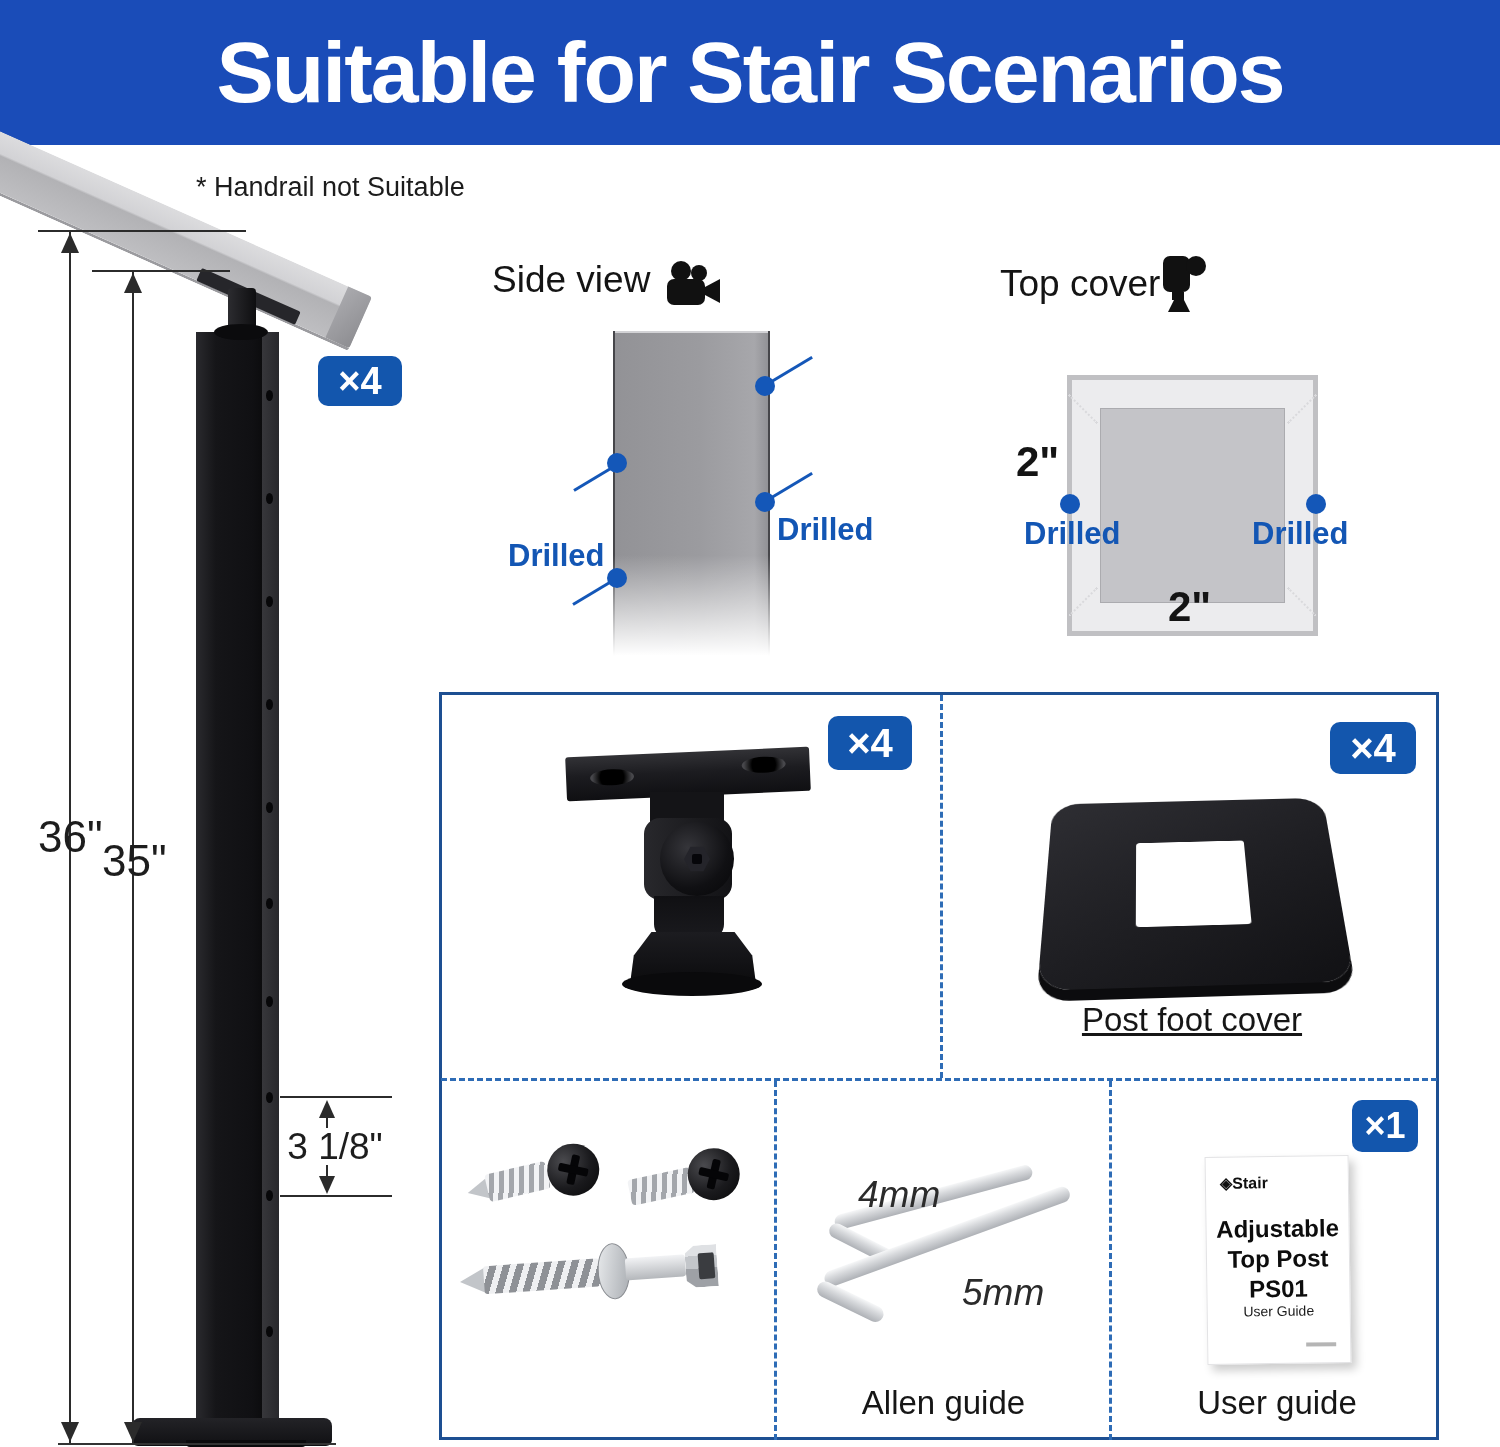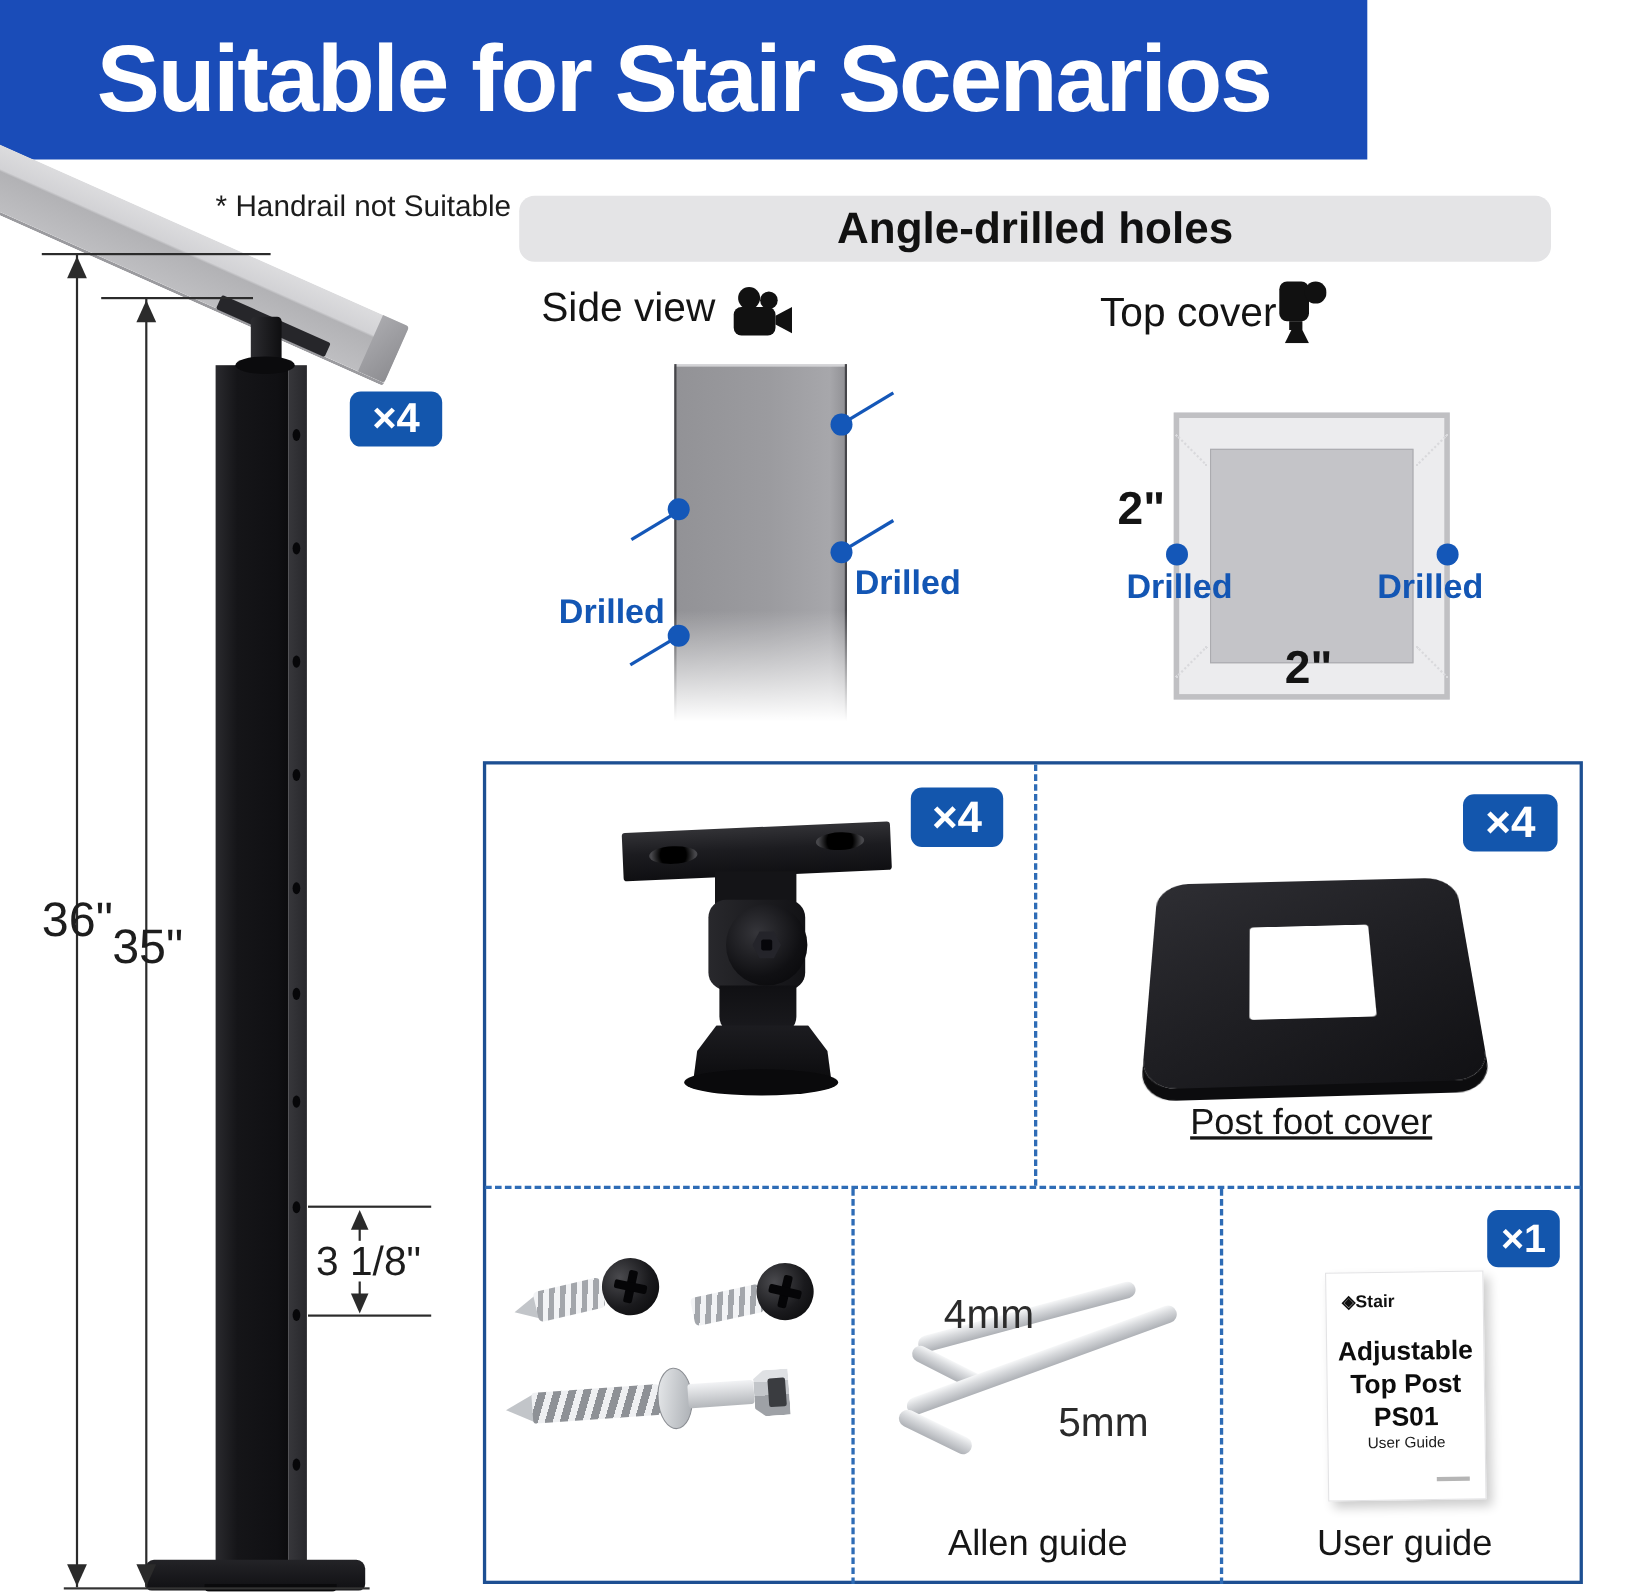--- a/index.html
+++ b/index.html
@@ -1,20 +1,20 @@
 <!DOCTYPE html>
 <html><head>
 <meta charset="utf-8">
 <style>
   html,body{margin:0;padding:0;background:#fff;}
   .stage{position:relative;width:1500px;height:1447px;background:#ffffff;overflow:hidden;
          font-family:"Liberation Sans", sans-serif;color:#1a1a1a;}
 
   
-  .banner{position:absolute;left:0;top:0;width:1243px;height:145px;background:#1a4cb8;
+  .banner{position:absolute;left:0;top:0;width:1500px;height:145px;background:#1a4cb8;
           display:flex;align-items:center;justify-content:center;}
   .banner-title{color:#ffffff;font-size:86px;font-weight:bold;letter-spacing:-2px;white-space:nowrap;}
 
   
   .note{position:absolute;left:196px;top:172px;font-size:27px;color:#1c1c1c;}
   .rail{position:absolute;left:-30px;top:118px;width:440px;height:56px;
         transform:rotate(24deg);transform-origin:left top;border-radius:3px;
         background:linear-gradient(180deg,#dcdcde 0%,#d2d2d5 36%,#b2b2b5 40%,#bebec1 100%);
         border-bottom:3px solid #9b9b9f;}
   .rail-end{position:absolute;right:0;top:0;width:26px;height:100%;
@@ -116,21 +116,21 @@
   .washer{position:absolute;width:30px;height:54px;border-radius:50%;border:1px solid #8a8d92;
         background:linear-gradient(100deg,#e8eaec,#a9adb2);}
   .shank{position:absolute;background:linear-gradient(180deg,#f2f3f5,#b4b7bb);border-radius:3px;}
   .hexhead{position:absolute;background:linear-gradient(180deg,#dfe1e4 0%,#dfe1e4 25%,#c3c6ca 25%,#c3c6ca 55%,#9ea1a6 55%);
         clip-path:polygon(0 18%,30% 0,100% 0,100% 100%,30% 100%,0 82%);}
   .hexdark{position:absolute;right:3px;top:8px;width:16px;height:26px;background:#3a3c40;border-radius:2px;}
 
   
   .arm{position:absolute;border-radius:8px;transform-origin:left center;
         background:linear-gradient(180deg,#f6f7f8 0%,#d7d9dc 40%,#aeb1b6 100%);}
-  .mm-label{position:absolute;font-size:37px;color:#2b2b2b;white-space:nowrap;}
+  .mm-label{position:absolute;font-size:37px;color:#2b2b2b;white-space:nowrap;font-style:italic;}
 
   
   .booklet{position:absolute;left:1206px;top:1156px;width:142px;height:206px;background:#ffffff;
         border:1px solid #e3e3e5;box-shadow:5px 6px 10px rgba(0,0,0,0.2);transform:rotate(-0.8deg);}
   .bk-brand{position:absolute;left:14px;top:16px;font-size:16px;font-weight:bold;color:#101010;}
   .bg-line{position:absolute;left:0;width:100%;text-align:center;font-weight:bold;color:#0d0d0d;font-size:24px;}
   .bg-sub{position:absolute;left:0;width:100%;text-align:center;color:#1a1a1a;font-size:14px;}
   .bg-code{position:absolute;right:14px;bottom:16px;width:30px;height:4px;background:#b5b5b5;}
 </style>
 </head>
@@ -180,23 +180,20 @@
   <div class="dim-label" style="left:102px;top:836px;">35"</div>
 
   <div class="dline" style="left:280px;top:1096px;width:112px;height:2px;"></div>
   <div class="dline" style="left:280px;top:1195px;width:112px;height:2px;"></div>
   <div class="tri" style="left:319px;top:1100px;border-left:8px solid transparent;border-right:8px solid transparent;border-bottom:18px solid #2b2b2b;"></div>
   <div class="dline" style="left:326px;top:1116px;width:2px;height:12px;"></div>
   <div class="dim-label-small" style="left:280px;top:1126px;width:110px;text-align:center;">3 1/8"</div>
   <div class="dline" style="left:326px;top:1165px;width:2px;height:12px;"></div>
   <div class="tri" style="left:319px;top:1176px;border-left:8px solid transparent;border-right:8px solid transparent;border-top:18px solid #2b2b2b;"></div>
 
-  <div class="gray-bar">
-    <span class="gray-bar-title">Angle-drilled holes</span>
-  </div>
 
   <div class="view-label" style="left:492px;top:259px;">Side view</div>
   <svg class="cam-icon" style="left:666px;top:260px;" width="56" height="50" viewBox="0 0 56 50">
     <circle cx="15" cy="11" r="10" fill="#111"></circle>
     <circle cx="33" cy="13" r="8" fill="#111"></circle>
     <rect x="1" y="19" width="38" height="26" rx="7" fill="#111"></rect>
     <polygon points="39,27 54,19 54,43 39,35" fill="#111"></polygon>
   </svg>
 
   <div class="view-label" style="left:1000px;top:263px;">Top cover</div>

